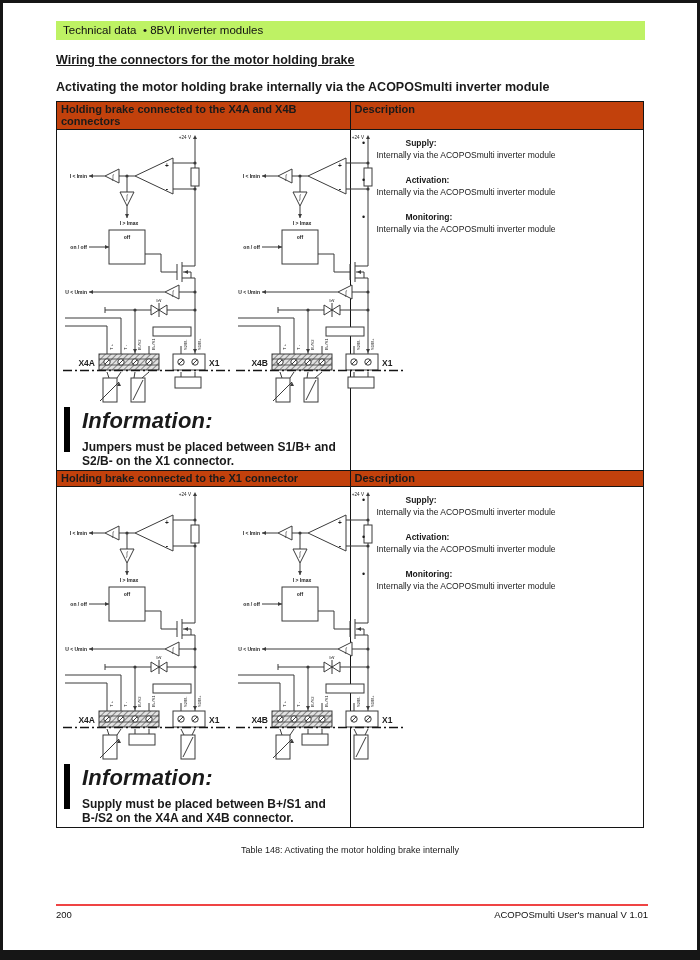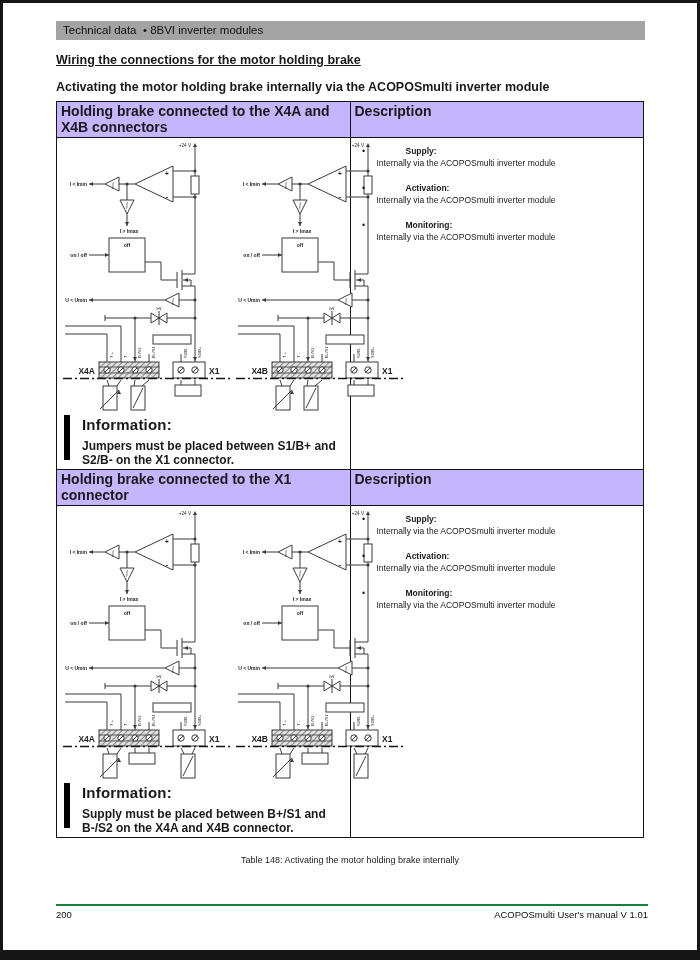--- a/index.html
+++ b/index.html
@@ -1,57 +1,57 @@
 <!DOCTYPE html>
 <html><head>
 <meta charset="utf-8">
 <style>
   * { box-sizing: border-box; margin: 0; padding: 0; }
   html,body { width:700px; height:960px; }
   body { background:#161616; font-family:"Liberation Sans", sans-serif; color:#1a1a1a; position:relative; }
   .page { position:absolute; left:3px; top:3px; width:694px; height:947px; background:#ffffff; overflow:hidden; }
   .content { margin:0 52px 0 53px; }
 
-  .topbar { margin-top:18px; background:#a3a3a3; font-size:11.5px; padding:3px 7px 4px; white-space:pre-wrap; color:#111; }
+  .topbar { margin-top:18px; background:#bef264; font-size:11.5px; padding:3px 7px 4px; white-space:pre-wrap; color:#111; }
   h1.title { margin-top:13px; font-size:12.5px; font-weight:bold; text-decoration:underline; }
   h2.subtitle { margin-top:13px; font-size:12.5px; font-weight:bold; }
 
   table.spec { border-collapse:collapse; width:588px; margin-top:7px; table-layout:fixed; }
   table.spec td, table.spec th { border:1.5px solid #141414; vertical-align:top; }
-  th.hdr { background:#c4b5fd; font-size:14px; font-weight:bold; text-align:left; padding:1px 4px 2px; height:12px; }
+  th.hdr { background:#c2410c; font-size:11px; font-weight:bold; text-align:left; padding:1px 4px 2px; height:12px; }
   td.cell-left { width:350px; padding:2px 0 0 4px;margin-left:8px; }
   td.cell-right { width:238px; padding:7px 6px 6px 0; }
 
   .diagrams { display:flex; gap:1px; }
   .diagram { width:172px; height:272px; }
   .diagram svg { display:block; }
 
   .info { display:flex; margin:3px 0 2px 3px; }
   .info-bar { width:6px; background:#000; height:45px; flex:none; }
   .info-body { padding:1px 0 0 12px; }
-  .info-body .info-title { font-size:15px; font-weight:bold; letter-spacing:0.2px; }
+  .info-body .info-title { font-size:22px; font-weight:bold; letter-spacing:0.2px;font-style:italic; }
   .info-body .info-text { font-size:12px; font-weight:bold; margin-top:6px; }
 
   .desc-item { display:grid; grid-template-columns:26px 1fr; margin-bottom:13px; }
   .desc-item .bullet { text-align:center; font-size:9px; line-height:12px; }
   .desc-item .d-label { font-size:8.5px; font-weight:bold; line-height:12px;margin-left:29px; }
   .desc-item .d-text { font-size:8.5px; line-height:12px; grid-column:2; }
 
   .caption { width:588px; text-align:center; font-size:9px; margin-top:17px; color:#222; }
 
-  .footer { position:absolute; left:53px; width:592px; top:901px; border-top:2px solid #15803d; padding-top:3px;
+  .footer { position:absolute; left:53px; width:592px; top:901px; border-top:2px solid #ef4444; padding-top:3px;
             display:flex; justify-content:space-between; font-size:9.5px; color:#111; }
 </style>
 </head>
 <body>
 
 <div class="page">
   <div class="content">
     <div class="topbar">Technical data  • 8BVI inverter modules</div>
-    <h1 class="title">Wiring the connections for the motor holding brake</h1>
+    <h1 class="title">Wiring the connectors for the motor holding brake</h1>
     <h2 class="subtitle">Activating the motor holding brake internally via the ACOPOSmulti inverter module</h2>
 
     <table class="spec">
 
       <tbody>
           <tr>
         <th class="hdr">Holding brake connected to the X4A and X4B connectors</th>
         <th class="hdr">Description</th>
       </tr>
       <tr>

